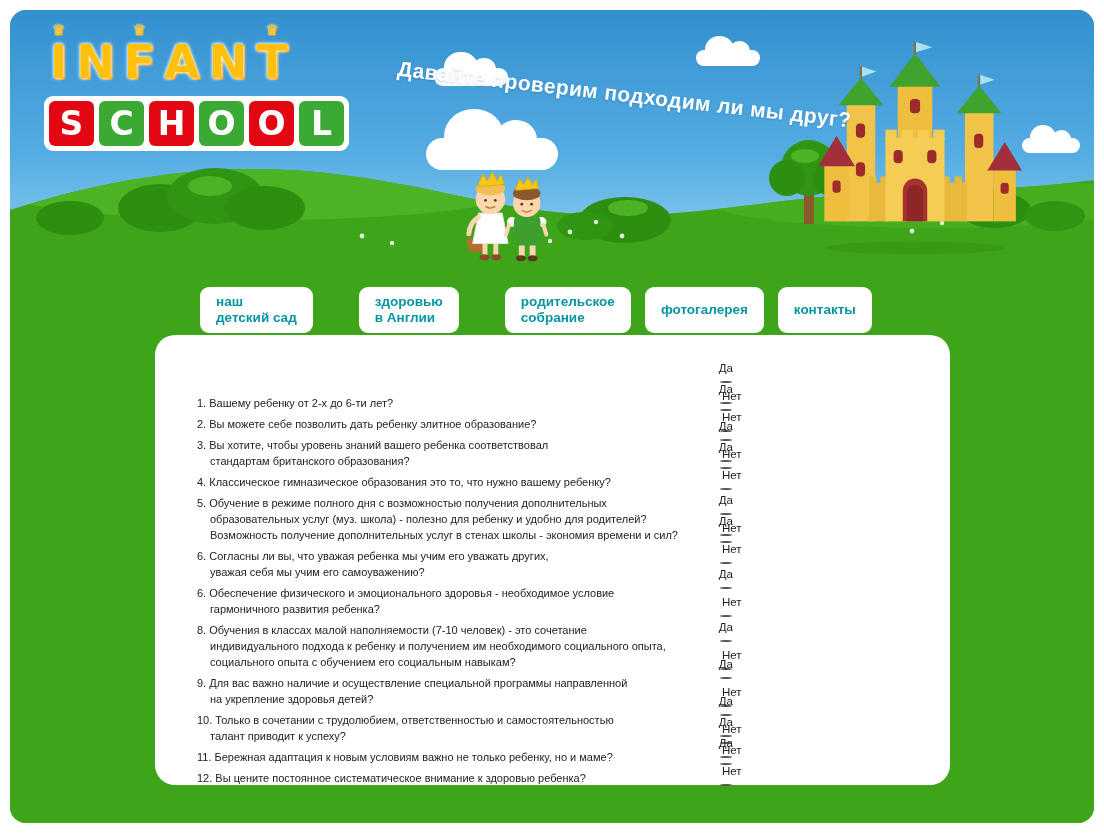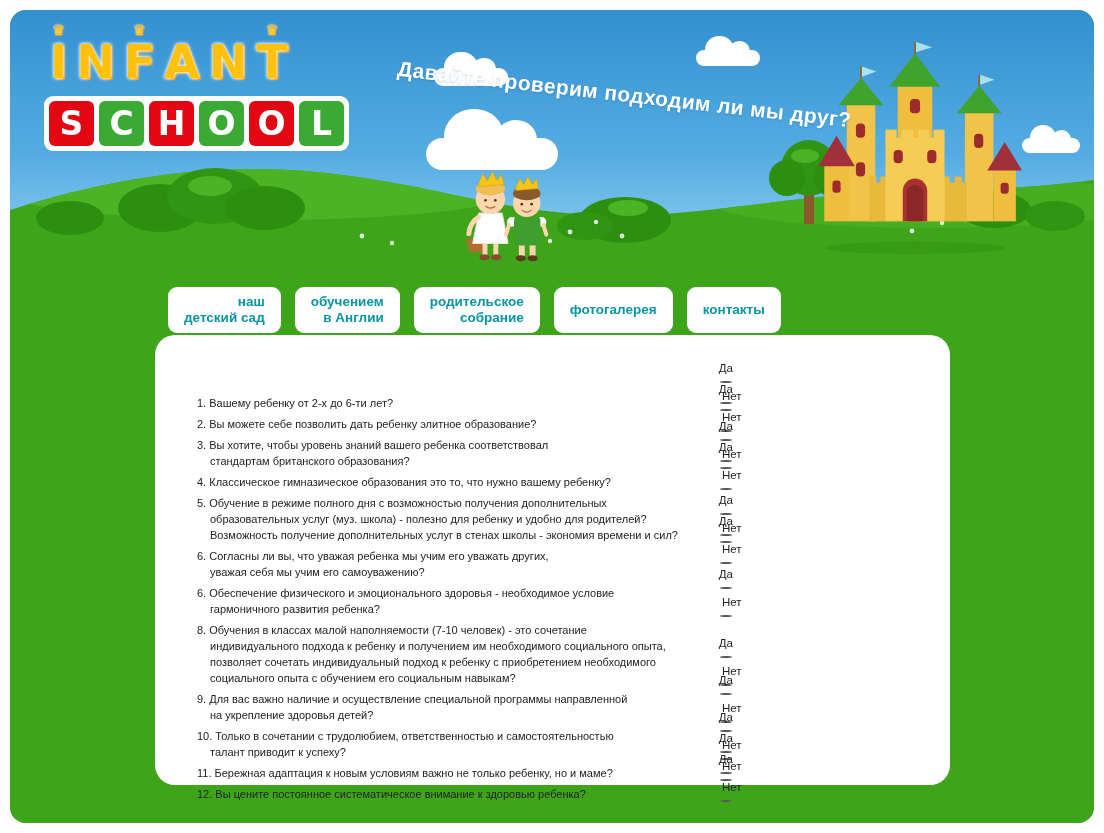--- a/index.html
+++ b/index.html
@@ -42,21 +42,21 @@
 
   
   .castle { position:absolute; left:798px; top:30px; width:214px; height:216px; }
   .kids   { position:absolute; left:442px; top:152px; width:118px; height:108px; }
 
   
   .nav { position:absolute; left:158px; top:277px; height:46px; display:flex; gap:14px; }
   .tab { background:#ffffff; border-radius:9px; color:#0795A3; font-weight:bold; font-size:13.5px;
          line-height:16px; display:flex; flex-direction:column; justify-content:center; align-items:center;
          padding:4px 16px; cursor:pointer; white-space:nowrap; }
-  .tab.multi { align-items:flex-end; }
+  .tab.multi { align-items:flex-start;margin-left:32px; }
 
   
   .panel { position:absolute; left:145px; top:325px; width:795px; height:450px;
            background:#ffffff; border-radius:20px; }
   .quiz { position:absolute; left:42px; top:25px; right:20px; bottom:10px; }
   .question { margin-bottom:5px; }
   .qline { position:relative; height:16px; }
   .qtext { font-size:11px; color:#222; white-space:nowrap; line-height:16px; display:inline-block;margin-top:35px; }
   .qtext.cont { padding-left:13px; }
   .qans { position:absolute; left:513px; top:0; height:16px; display:flex; align-items:center; gap:5px;flex-direction:column; }
@@ -224,21 +224,21 @@
     </div>
 
     <div class="tagline">Давайте проверим подходим ли мы друг?</div>
 
     <div class="nav" id="nav">
         <div class="tab multi">
           <div class="tab-line">наш</div>
           <div class="tab-line">детский сад</div>
         </div>
         <div class="tab multi">
-          <div class="tab-line">обучением</div>
+          <div class="tab-line">здоровью</div>
           <div class="tab-line">в Англии</div>
         </div>
         <div class="tab multi">
           <div class="tab-line">родительское</div>
           <div class="tab-line">собрание</div>
         </div>
         <div class="tab">
           <div class="tab-line">фотогалерея</div>
         </div>
         <div class="tab">
@@ -305,21 +305,20 @@
             <div class="qline"><span class="qtext cont">гармоничного развития ребенка?</span><span class="qans">
                 <span class="ans-label">Да</span>
                 <span class="radio"></span>
                 <span class="ans-label no">Нет</span>
                 <span class="radio"></span>
               </span></div>
           </div>
           <div class="question">
             <div class="qline"><span class="qtext">8. Обучения в классах малой наполняемости (7-10 человек) - это сочетание</span></div>
             <div class="qline"><span class="qtext cont">индивидуального подхода к ребенку и получением им необходимого социального опыта,</span></div>
-            <div class="qline"><span class="qtext cont">позволяет сочетать индивидуальный подход к ребенку с приобретением необходимого</span></div>
             <div class="qline"><span class="qtext cont">социального опыта с обучением его социальным навыкам?</span><span class="qans">
                 <span class="ans-label">Да</span>
                 <span class="radio"></span>
                 <span class="ans-label no">Нет</span>
                 <span class="radio"></span>
               </span></div>
           </div>
           <div class="question">
             <div class="qline"><span class="qtext">9. Для вас важно наличие и осуществление специальной программы направленной</span></div>
             <div class="qline"><span class="qtext cont">на укрепление здоровья детей?</span><span class="qans">

